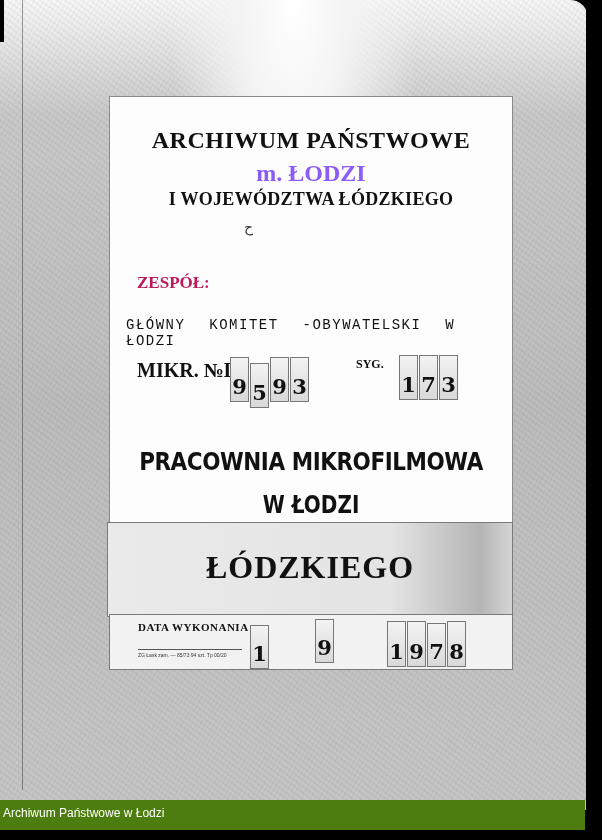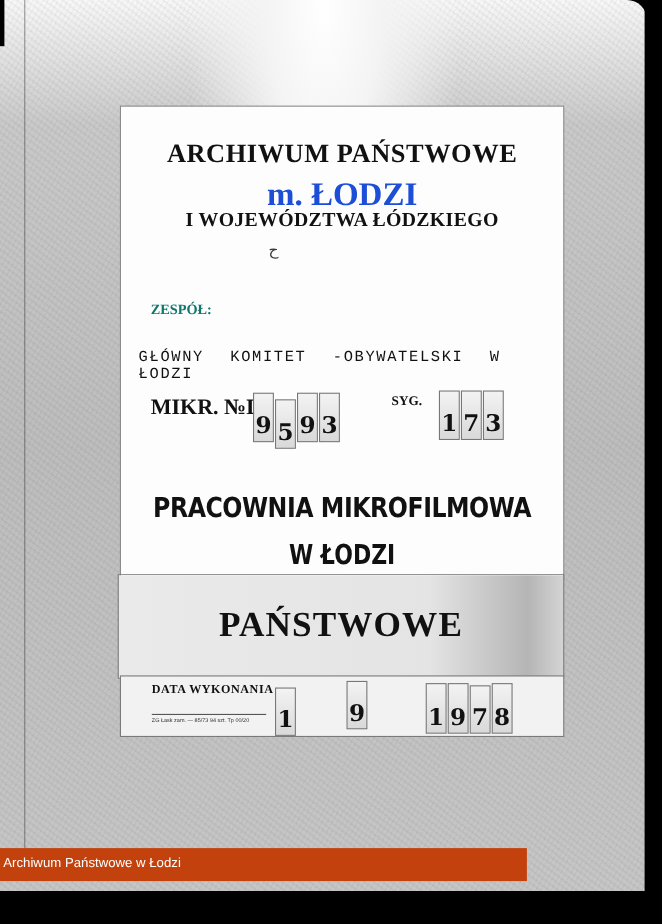--- a/index.html
+++ b/index.html
@@ -14,24 +14,24 @@
     border-top-right-radius:18px;
   }
   .left-edge { position:absolute; left:0; top:0; width:4px; height:42px; background:#000; }
   .left-line { position:absolute; left:22px; top:0; width:1px; height:790px; background:rgba(40,40,40,0.45); }
   .right-dark { position:absolute; right:0; top:0; width:16px; height:810px; background:#000; }
   .card {
     position:absolute; left:110px; top:97px; width:402px; height:430px;
     background:#fdfdfd; box-shadow:0 0 0 1px #8a8a8a;
   }
   .title1 { position:absolute; left:0; right:0; top:30px; text-align:center; font-weight:bold; font-size:24px; letter-spacing:0.5px; color:#111; }
-  .title2 { position:absolute; left:0; right:0; top:63px; text-align:center; font-weight:bold; font-size:30px; color:#1d4ed8; }
+  .title2 { position:absolute; left:0; right:0; top:63px; text-align:center; font-weight:bold; font-size:24px; color:#8b5cf6; }
   .title3 { position:absolute; left:0; right:0; top:92px; text-align:center; font-weight:bold; font-size:18px; color:#111; letter-spacing:0.3px; }
   .squiggle { position:absolute; left:134px; top:122px; font-size:14px; color:#333; }
-  .zespol-label { position:absolute; left:27px; top:176px; font-weight:bold; font-size:13px; color:#0f766e; }
+  .zespol-label { position:absolute; left:27px; top:176px; font-weight:bold; font-size:17px; color:#be185d; }
   .fonds-name { position:absolute; left:16px; top:220px; font-family:Liberation Mono, monospace; font-size:14px; letter-spacing:1.5px; color:#111; word-spacing:14px; }
   .mikr-label { position:absolute; left:27px; top:262px; font-weight:bold; font-size:20px; color:#111; }
   .syg-label { position:absolute; left:246px; top:260px; font-weight:bold; font-size:12px; color:#111; }
   .tiles { position:absolute; display:flex; }
   .tile {
     width:19px; height:45px; margin-right:1px; background:linear-gradient(180deg,#f3f3f3,#d9d9d9);
     border:1px solid #777; position:relative; box-sizing:border-box;
   }
   .tile span { position:absolute; bottom:2px; left:0; right:0; text-align:center; font-weight:bold; font-size:21px; color:#111; font-family:"DejaVu Serif", serif; }
   .lab1 { position:absolute; left:0; right:0; top:350px; text-align:center; font-family:"DejaVu Sans", sans-serif; font-weight:bold; font-size:25px; letter-spacing:-0.5px; color:#111; transform:scaleX(0.86); }
@@ -43,21 +43,21 @@
   }
   .start-text { position:absolute; left:0; right:0; top:26px; text-align:center; font-weight:bold; font-size:32px; letter-spacing:1px; color:#111; }
   .date-band {
     position:absolute; left:110px; top:615px; width:402px; height:54px;
     background:#f2f2f2; box-shadow:0 0 0 1px #7a7a7a;
   }
   .date-label { position:absolute; left:28px; top:6px; font-weight:bold; font-size:11px; letter-spacing:0.5px; color:#111; }
   .print-line { position:absolute; left:28px; top:34px; width:104px; border-top:1px solid #555; }
   .print-info { position:absolute; left:28px; top:37px; font-family:"Liberation Sans", sans-serif; font-size:5px; color:#333; white-space:nowrap; }
   .footer {
-    position:absolute; left:0; top:771px; width:479px; height:30px; background:#c2410c;
+    position:absolute; left:0; top:800px; width:585px; height:30px; background:#4d7c0f;
   }
   .footer-text { position:absolute; left:3px; top:6px; font-family:"Liberation Sans", sans-serif; font-size:12px; color:#fff; }
 </style>
 </head>
 <body>
 
 <div class="photo">
   <div class="left-edge"></div>
   <div class="left-line"></div>
 
@@ -97,21 +97,21 @@
       <div class="tile">
           <span>3</span>
         </div>
     </div>
 
     <div class="lab1">PRACOWNIA MIKROFILMOWA</div>
     <div class="lab2">W ŁODZI</div>
   </div>
 
   <div class="start-band">
-    <div class="start-text">PAŃSTWOWE</div>
+    <div class="start-text">ŁÓDZKIEGO</div>
   </div>
 
   <div class="date-band">
     <div class="date-label">DATA WYKONANIA</div>
     <div class="print-line"></div>
     <div class="print-info">ZG Łask zam. — 85/73  94 szt.  Tp 00/20</div>
 
     <div class="tiles" style="left:140px; top:10px;">
       <div class="tile" style="height:44px;">
           <span>1</span>

